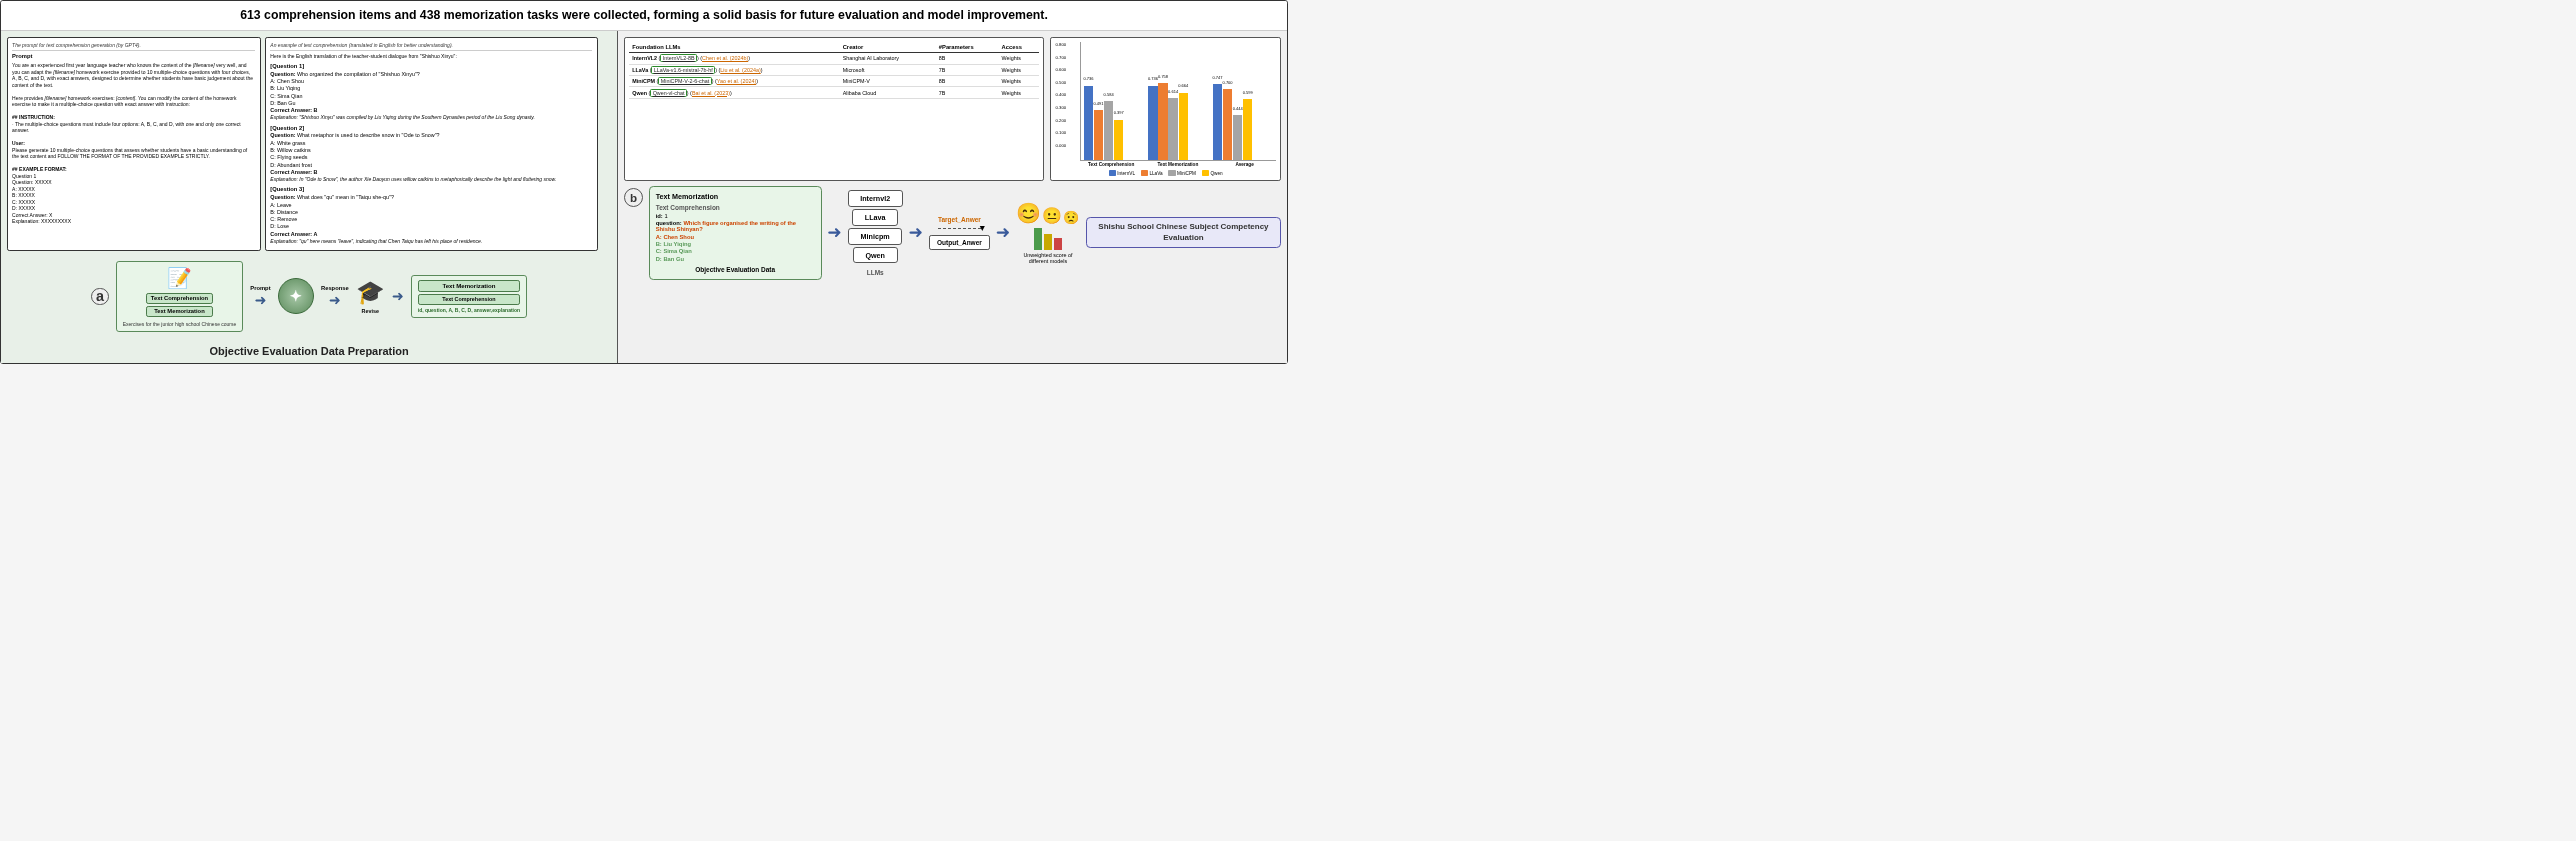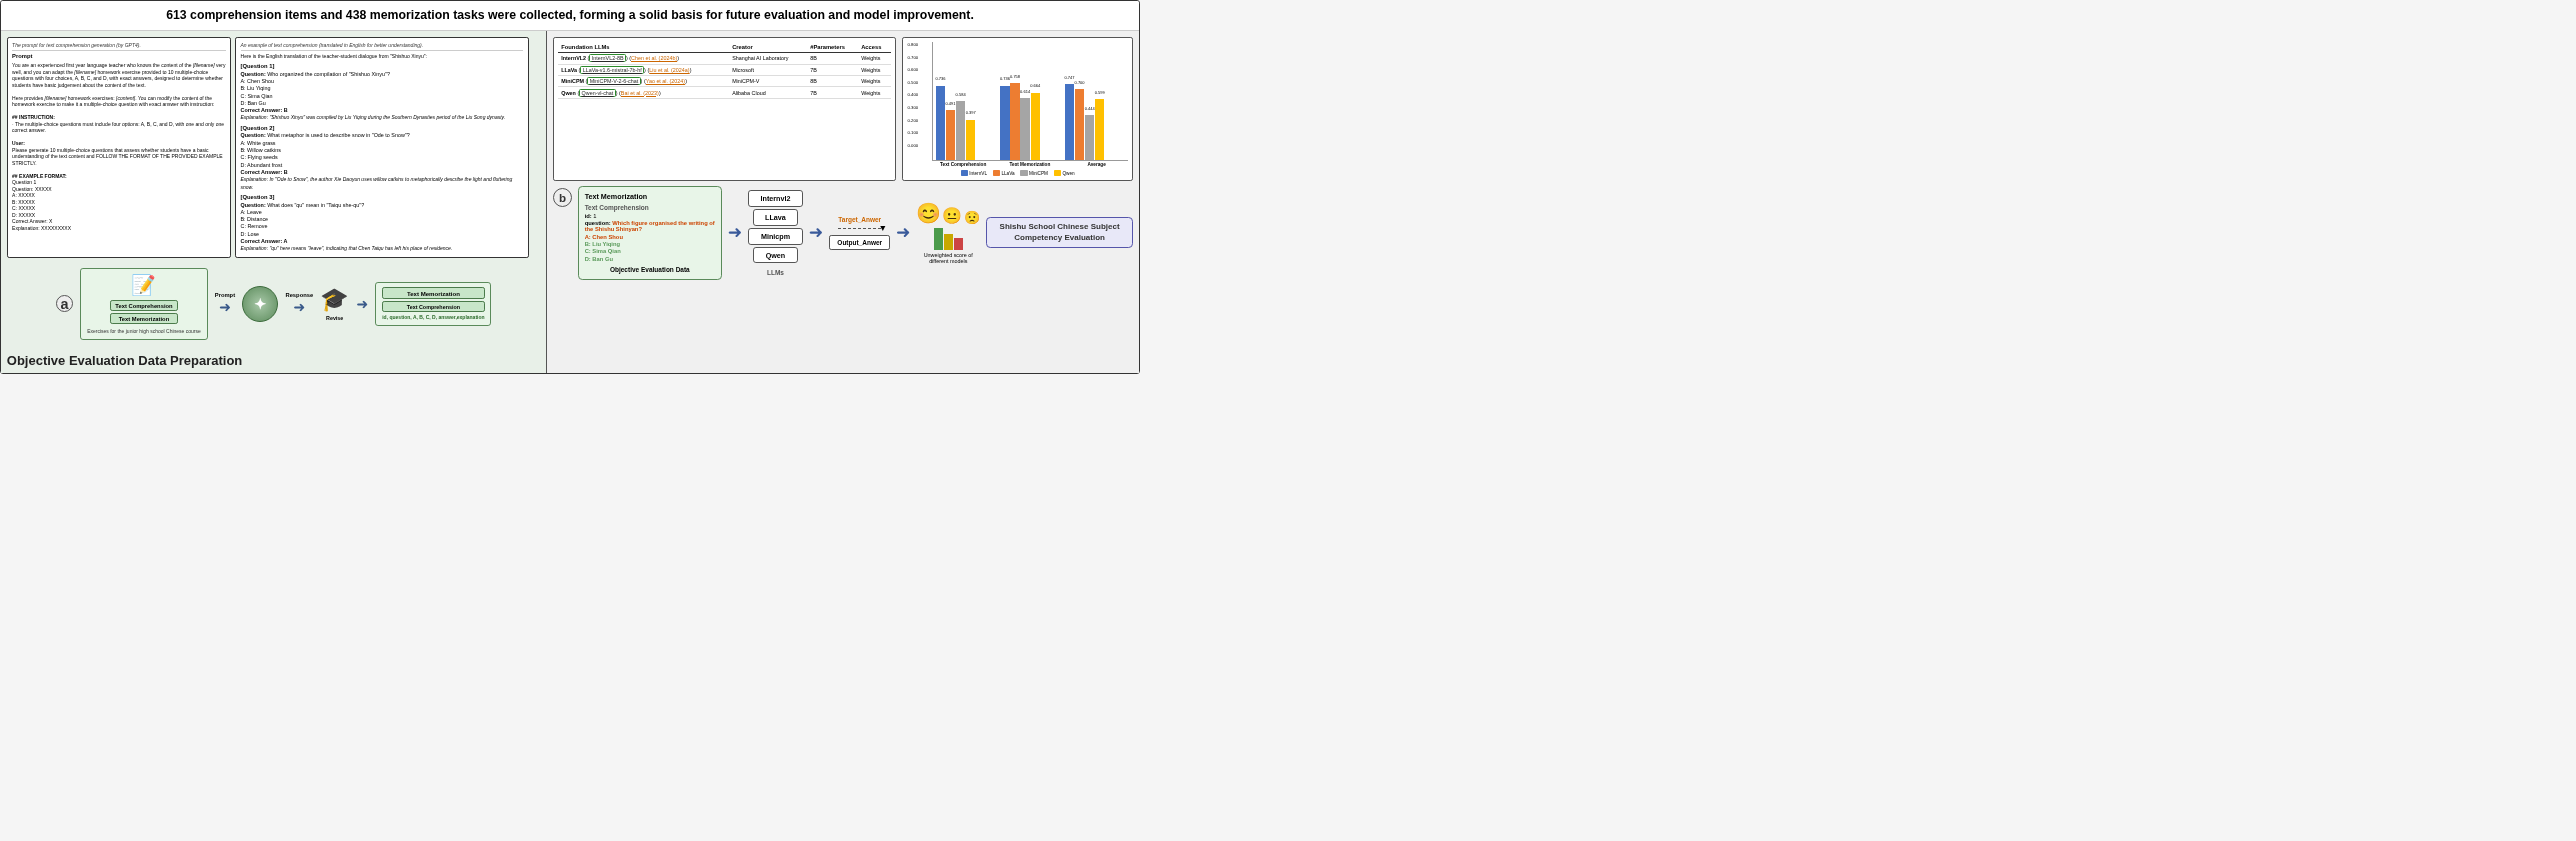--- a/index.html
+++ b/index.html
@@ -6,21 +6,21 @@
     body {
       font-family: Arial, sans-serif;
       background: #f5f5f5;
       width: 1288px;
       min-height: 420px;
       overflow: hidden;
     }
     .main-container {
       display: flex;
       flex-direction: column;
-      width: 1140px;
+      width: 1288px;
       background: #fff;
       border: 1.4px solid #333;
       border-radius: 2.9px;
     }
     .top-banner {
       background: #fff;
       border-bottom: 0.7px solid #ccc;
       padding: 5.8px 14.4px;
       text-align: center;
       font-size: 12.3px;
@@ -111,21 +111,22 @@
     .flow-section {
       display: flex;
       flex-direction: row;
       align-items: center;
       justify-content: center;
       padding: 5.8px 2.9px;
       gap: 7.2px;
       position: relative;
     }
     .flow-label-bottom {
-      font-size: 13px;
+      text-align: center;
+      font-size: 11px;
       font-weight: bold;
       margin-top: 2.9px;
       color: #222;
     }
     .left-label-a {
       font-size: 13px;
       font-weight: bold;
       color: #333;
       position: absolute;
       bottom: 21.7px;

